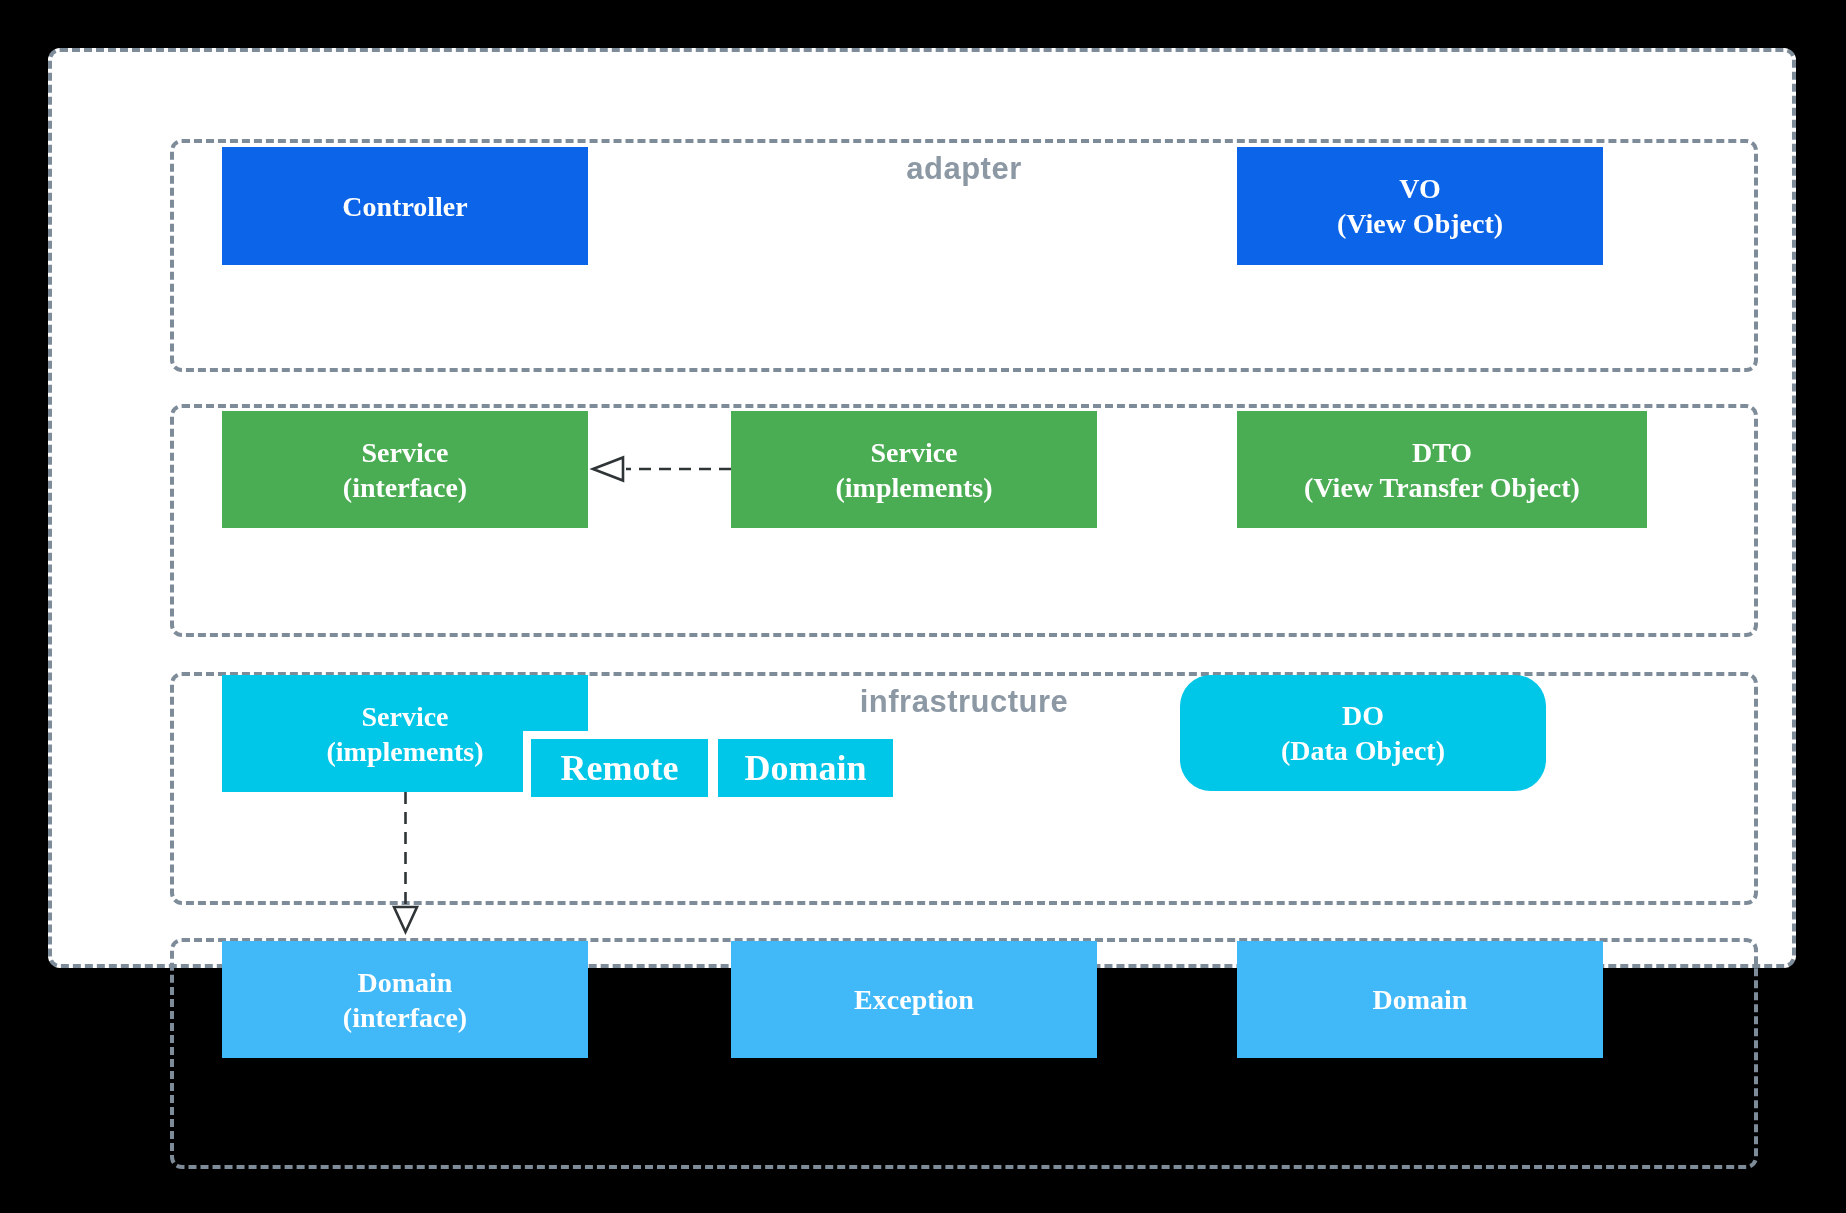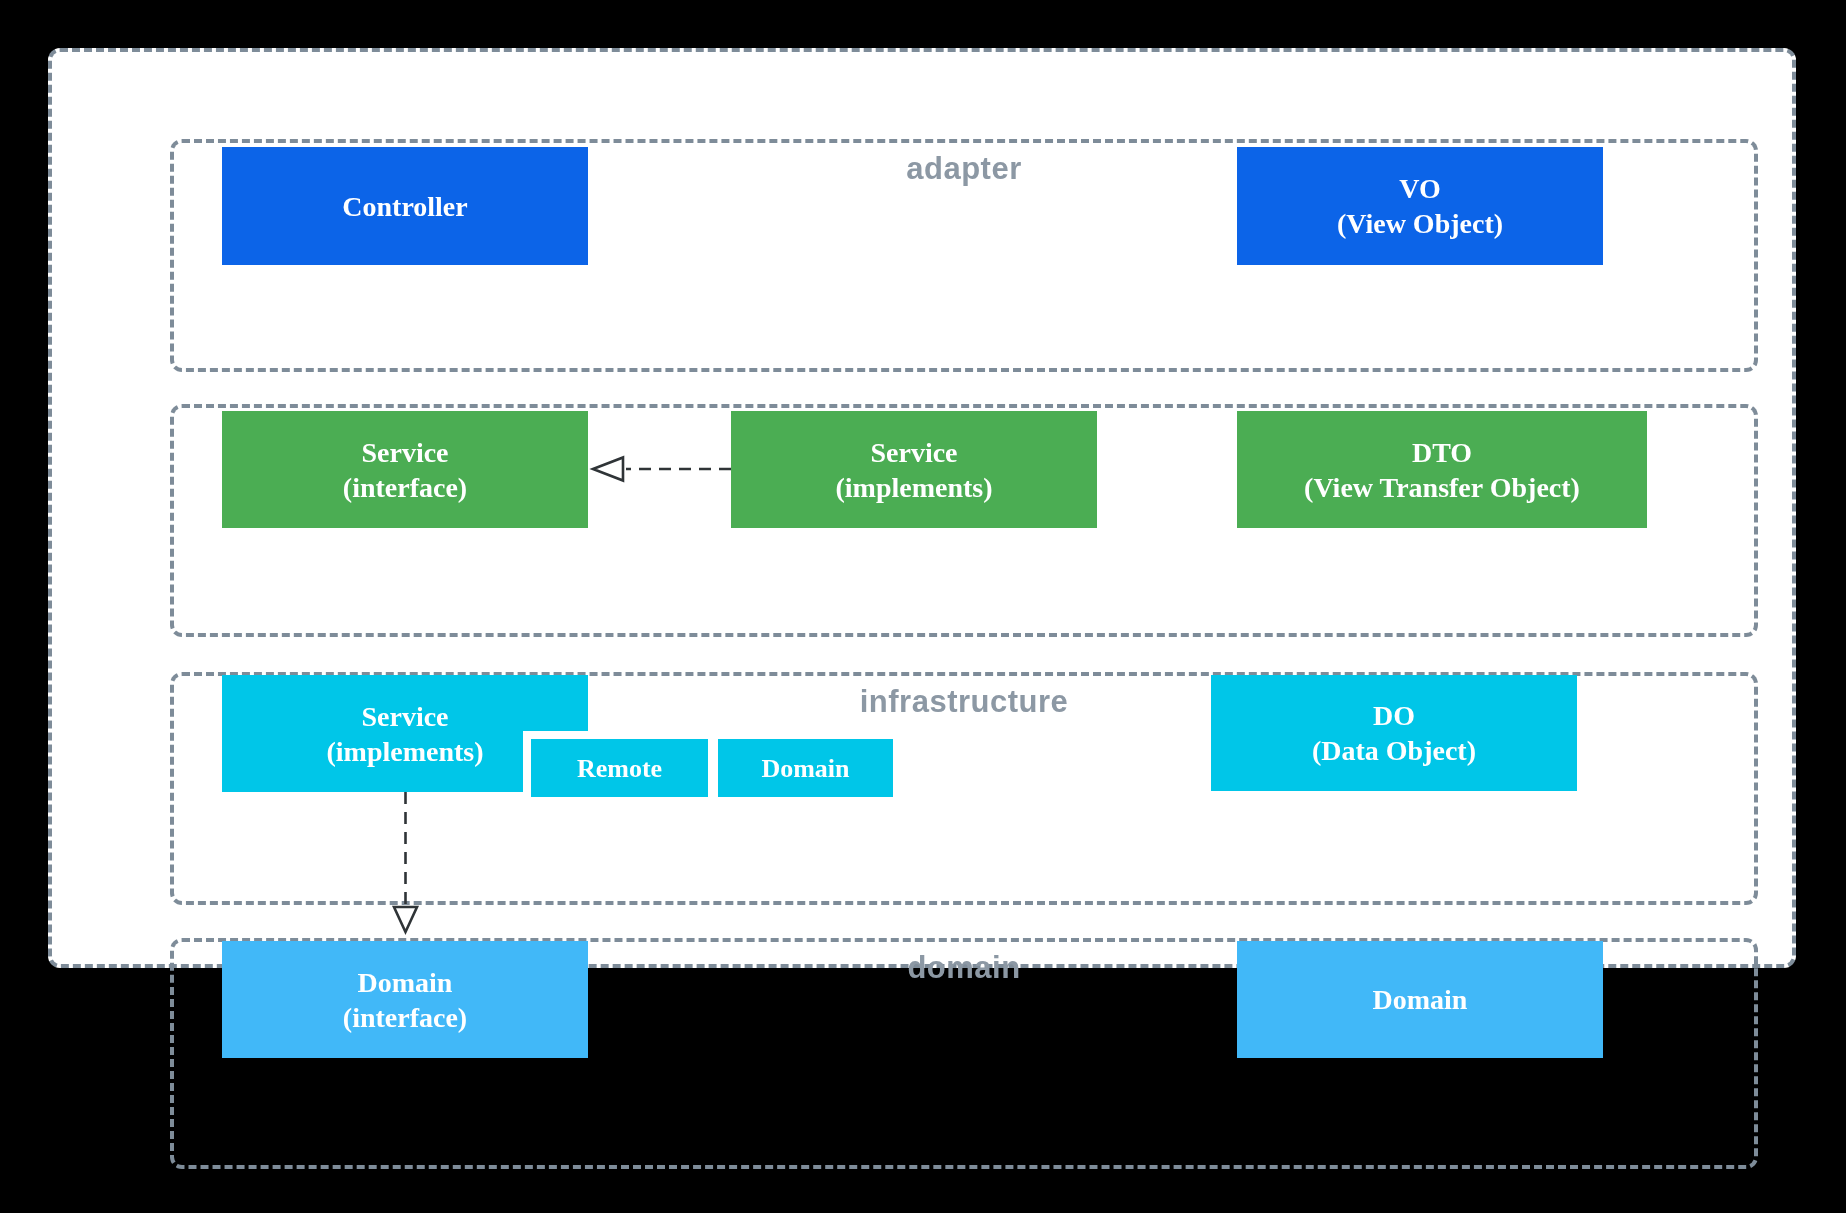--- a/index.html
+++ b/index.html
@@ -67,28 +67,28 @@
   .fill-application    { background: var(--application-box, #4BAD53); }
   .fill-infrastructure { background: var(--infrastructure-box, #00C6E8); }
   .fill-domain         { background: var(--domain-box, #41B8F8); }
 
   #box-controller             { left: 222px;  top: 147px; width: 366px; height: 118px; }
   #box-vo                     { left: 1237px; top: 147px; width: 366px; height: 118px; }
   #box-service-interface      { left: 222px;  top: 411px; width: 366px; height: 117px; }
   #box-service-implements-app { left: 731px;  top: 411px; width: 366px; height: 117px; }
   #box-dto                    { left: 1237px; top: 411px; width: 410px; height: 117px; }
   #box-service-implements-infra { left: 222px; top: 675px; width: 366px; height: 117px; }
-  #box-do                     { left: 1211px; top: 675px; width: 366px; height: 116px; }
+  #box-do                     { left: 1180px; top: 675px; width: 366px; height: 116px; border-radius: 31px; }
   #box-domain-interface       { left: 222px;  top: 941px; width: 366px; height: 117px; }
   #box-exception              { left: 731px;  top: 941px; width: 366px; height: 117px; }
   #box-entity                 { left: 1237px; top: 941px; width: 366px; height: 117px; }
 
   #box-remote, #box-mapper {
     z-index: 3;
-    font-size: 26px;
+    font-size: 36px;
     box-shadow: 0 0 0 8px var(--page-bg, #fff); 
   }
   #box-remote { left: 531px; top: 739px; width: 177px; height: 58px; }
   #box-mapper { left: 718px; top: 739px; width: 175px; height: 58px; }
 
   #arrows {
     position: absolute;
     left: 0; top: 0;
     width: 1846px; height: 1213px;
     z-index: 4;
@@ -163,20 +163,23 @@
   </div>
   <div class="node fill-infrastructure" id="box-do">
     <span>DO</span>
     <span>(Data Object)</span>
   </div>
 
   <div class="node fill-domain" id="box-domain-interface">
     <span>Domain</span>
     <span>(interface)</span>
   </div>
+  <div class="node fill-domain" id="box-exception">
+    <span>Exception</span>
+  </div>
   <div class="node fill-domain" id="box-entity">
     <span>Domain</span>
   </div>
 
   <svg id="arrows" viewBox="0 0 1846 1213" xmlns="http://www.w3.org/2000/svg">
     <g>
       <line class="rel-line" x1="731" y1="469" x2="626" y2="469"></line>
       <polygon class="rel-head" points="593,469 623,457.5 623,480.5"></polygon>
     </g>
     <g>

